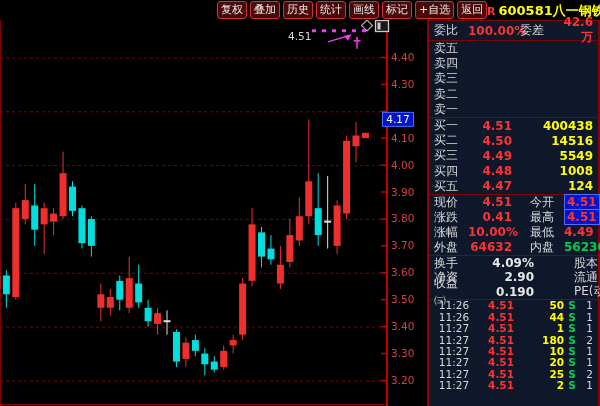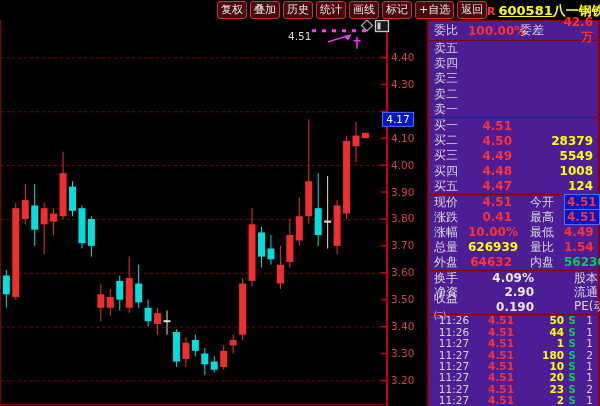--- a/index.html
+++ b/index.html
@@ -5,28 +5,28 @@
   html,body{margin:0;padding:0;background:#000;}
   #app{position:relative;width:600px;height:406px;background:#000;overflow:hidden;
        font-family:"DejaVu Sans","Liberation Sans",sans-serif;padding-left:26px;}
   
   .toolbar{position:absolute;left:0;top:0;width:600px;height:20px;background:#000;}
   .tb-buttons{position:absolute;left:217px;top:1px;display:flex;gap:3px;}
   .tb-btn{font-size:11px;line-height:14px;color:#eaeaea;background:#4a0909;
           border:1px solid #c33;border-radius:3px;padding:1px 3px;cursor:pointer;white-space:nowrap;}
   .stock-id{position:absolute;left:487px;top:2px;font-weight:bold;font-size:13px;white-space:nowrap;}
   .flag{color:#ff3030;font-size:11px;margin-right:3px;}
-  .code{color:#ffff00;margin-right:0;text-decoration:underline;}
+  .code{color:#ffff00;margin-right:0;}
   .sname{color:#ffff00;}
   
   .chart{position:absolute;left:0;top:20px;width:427px;height:386px;}
   
   .panel{position:absolute;left:427px;top:20px;width:173px;height:386px;box-sizing:border-box;
          border-top:1px solid #7c0404;border-left:2px solid #8b0000;border-right:2px solid #8b0000;
-         font-size:12px;background:#4c1d95;}
+         font-size:12px;background:#0f172a;}
   .sect{border-bottom:1px solid #7c0404;}
   .prow{display:flex;align-items:center;padding:0 5px;box-sizing:border-box;}
   .weibirow{height:19px;}
   .sellrow,.buyrow{height:15.2px;}
   .quoterow{height:15px;}
   .finrow{height:14.3px;gap:22px;}
   .tickrow{height:11.4px;font-size:10.5px;}
   .lab{color:#d8d8d8;}
   .val{font-weight:bold;}
   .red{color:#ff3232;}.yel{color:#ffff00;}.grn{color:#00d050;}.wht{color:#e8e8e8;}
@@ -239,25 +239,26 @@
         <div class="prow sellrow">
           <span class="lab w34">卖一</span>
           <span class="val red w44r"></span>
           <span class="val yel fr"></span>
         </div>
       </div>
     <div class="sect" id="bidRows">
         <div class="prow buyrow">
           <span class="lab w34">买一</span>
           <span class="val red w44r">4.51</span>
+          <span class="val yel fr">400438</span>
         </div>
         <div class="prow buyrow">
           <span class="lab w34">买二</span>
           <span class="val red w44r">4.50</span>
-          <span class="val yel fr">28379</span>
+          <span class="val yel fr">14516</span>
         </div>
         <div class="prow buyrow">
           <span class="lab w34">买三</span>
           <span class="val red w44r">4.49</span>
           <span class="val yel fr">5549</span>
         </div>
         <div class="prow buyrow">
           <span class="lab w34">买四</span>
           <span class="val red w44r">4.48</span>
           <span class="val yel fr">1008</span>
@@ -281,26 +282,20 @@
           <span class="lab w34 ml18">最高</span>
           <span class="val fr"><span class="val red boxed">4.51</span></span>
         </div>
         <div class="prow quoterow">
           <span class="lab w34">涨幅</span>
           <span class="val w44r red">10.00%</span>
           <span class="lab w34 ml18">最低</span>
           <span class="val fr"><span class="val red">4.49</span></span>
         </div>
         <div class="prow quoterow">
-          <span class="lab w34">总量</span>
-          <span class="val w44r yel">626939</span>
-          <span class="lab w34 ml18">量比</span>
-          <span class="val fr"><span class="val red">1.54</span></span>
-        </div>
-        <div class="prow quoterow">
           <span class="lab w34">外盘</span>
           <span class="val w44r red">64632</span>
           <span class="lab w34 ml18">内盘</span>
           <span class="val fr"><span class="val grn">562307</span></span>
         </div>
       </div>
     <div class="sect" id="finRows">
         <div class="prow finrow">
           <span class="lab w34">换手</span>
           <span class="val wht w44r">4.09%</span>
@@ -359,21 +354,21 @@
         <div class="prow tickrow">
           <span class="lab t40">11:27</span>
           <span class="val red t40r">4.51</span>
           <span class="val yel t50r">20</span>
           <span class="grn t14c">S</span>
           <span class="lab fr">1</span>
         </div>
         <div class="prow tickrow">
           <span class="lab t40">11:27</span>
           <span class="val red t40r">4.51</span>
-          <span class="val yel t50r">23</span>
+          <span class="val yel t50r">25</span>
           <span class="grn t14c">S</span>
           <span class="lab fr">2</span>
         </div>
         <div class="prow tickrow">
           <span class="lab t40">11:27</span>
           <span class="val red t40r">4.51</span>
           <span class="val yel t50r">2</span>
           <span class="grn t14c">S</span>
           <span class="lab fr">1</span>
         </div>

